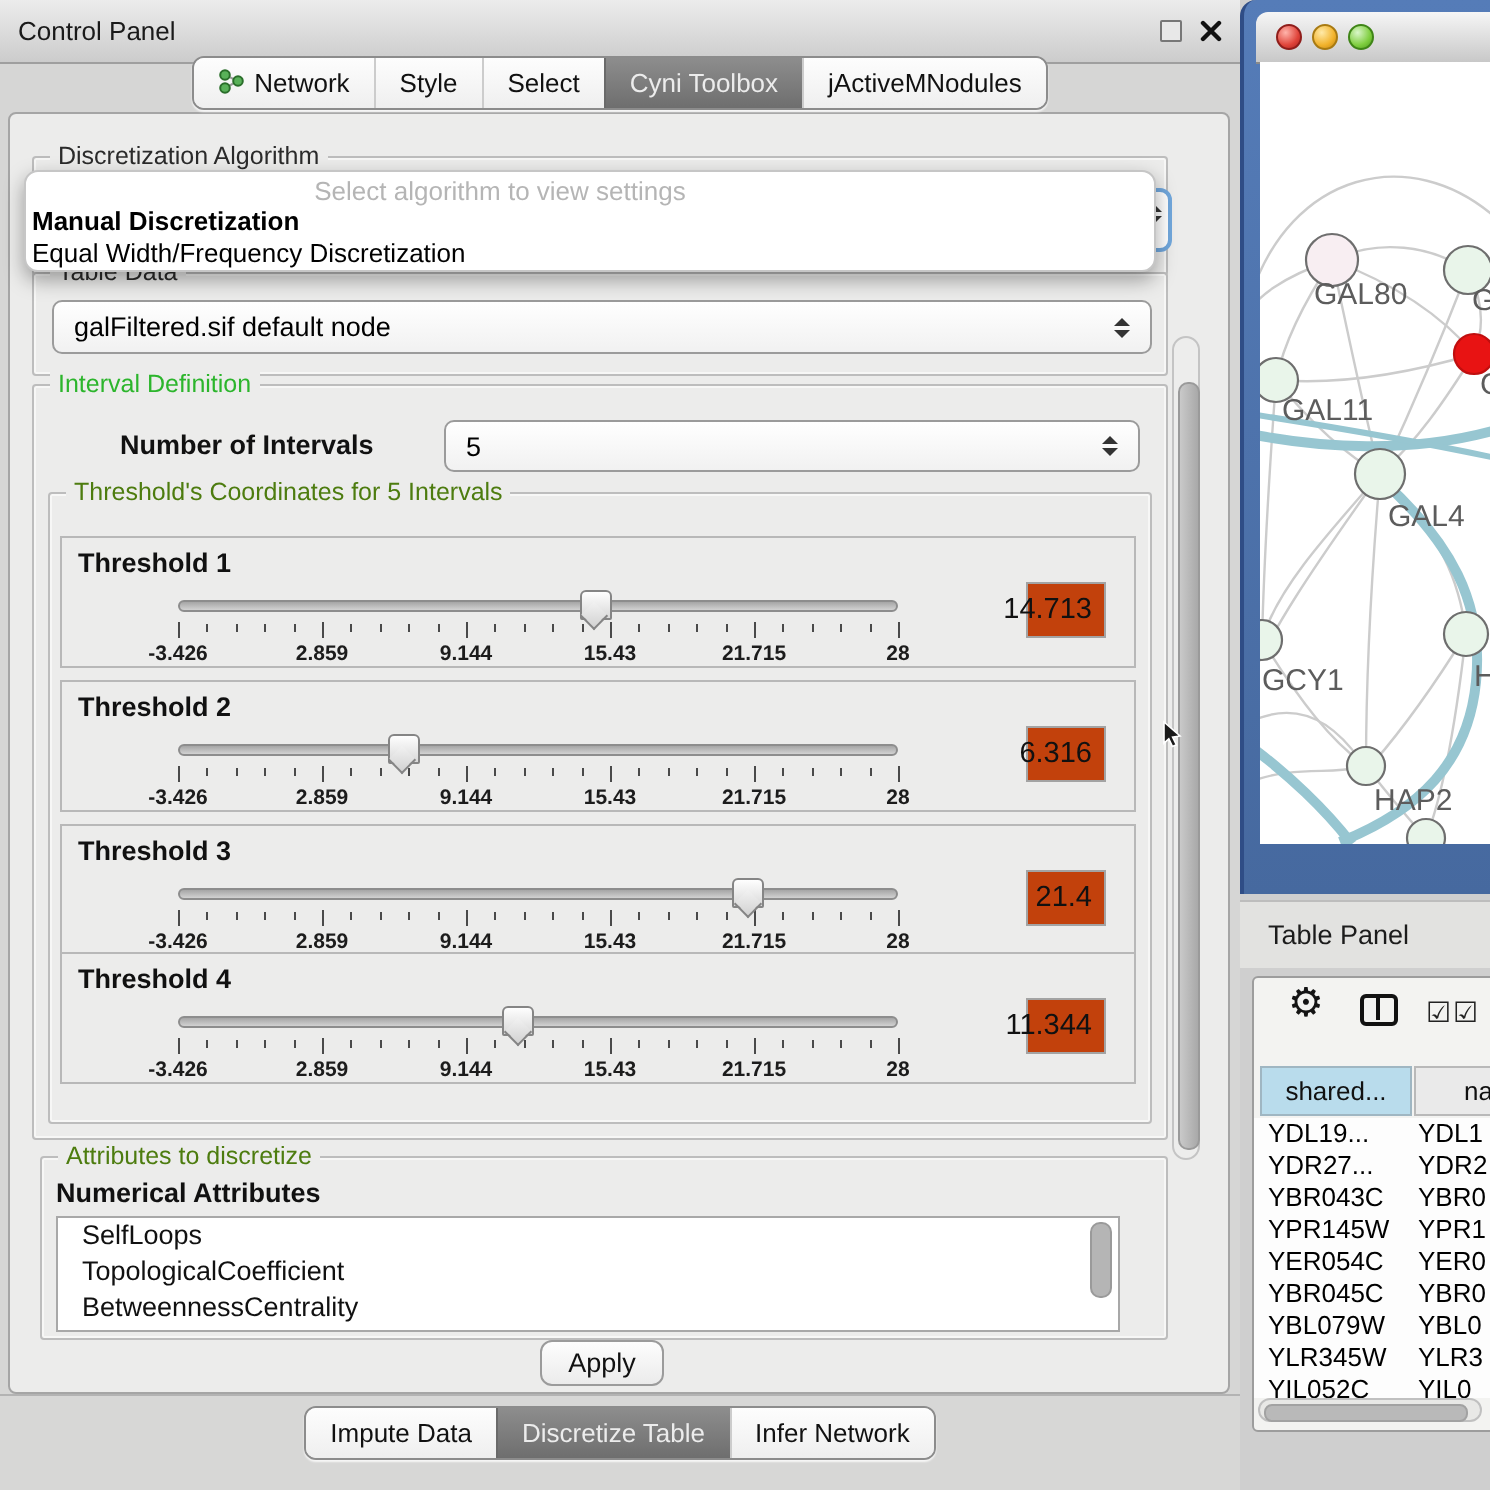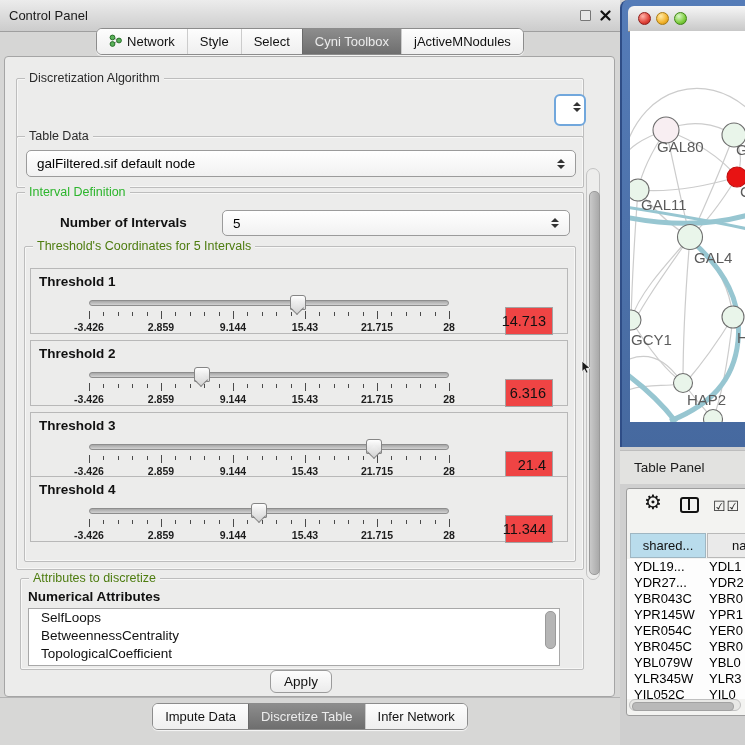--- a/index.html
+++ b/index.html
@@ -59,23 +59,23 @@
   .combo.tdc{left:26px;top:150px;width:550px;height:27px;}
   .combo.numc{left:222px;top:210px;width:348px;height:26px;}
 
   .iv-group{left:16px;top:192px;width:566px;height:376px;}
   .num-label{position:absolute;left:60px;top:215px;font-weight:bold;font-size:13.5px;}
   .thr-group{left:24px;top:246px;width:550px;height:314px;}
 
   .thr{position:absolute;left:30px;width:538px;height:66px;box-sizing:border-box;
     background:#ececeb;border:1px solid #b8b8b8;}
   .thr-label{position:absolute;left:8px;top:5px;font-weight:bold;font-size:13.5px;}
-  .thr-value{position:absolute;right:14px;top:22px;width:48px;height:28px;box-sizing:border-box;
-    background:#ef4444;border:1px solid #a3a3a3;display:flex;align-items:center;justify-content:flex-end;
-    padding-right:6px;font-size:14.5px;margin-top:16px;}
+  .thr-value{position:absolute;right:14px;top:22px;width:40px;height:28px;box-sizing:border-box;
+    background:#c2410c;border:1px solid #a3a3a3;display:flex;align-items:center;justify-content:flex-end;
+    padding-right:6px;font-size:14.5px;}
   .slider{position:absolute;left:58px;top:24px;width:360px;height:40px;}
   .track{position:absolute;left:0;right:0;top:7px;height:4px;border-radius:3px;
     background:linear-gradient(#a6a6a6,#d2d2d2);border:1px solid #8d8d8d;}
   .sl-thumb{position:absolute;top:2px;width:14px;height:13px;z-index:2;
     background:linear-gradient(#fefefe,#d9d9d9);border:1px solid #858585;border-radius:3px 3px 1px 1px;}
   .sl-thumb::after{content:'';position:absolute;left:1.6px;top:6.5px;width:9px;height:9px;
     background:linear-gradient(135deg,#f2f2f2,#d2d2d2);border-right:1px solid #858585;
     border-bottom:1px solid #858585;transform:rotate(45deg);}
   .ticks{position:absolute;left:0;right:0;top:18px;height:9px;}
   .tick{position:absolute;width:1px;background:#4a4a4a;}
@@ -404,41 +404,48 @@
     <div class="vthumb"></div>
   </div>
 
   <div class="group attr-group">
     <span class="gtitle blue">Attributes to discretize</span>
   </div>
   <span class="attr-label abs">Numerical Attributes</span>
   <div class="attr-list" id="attr-list">
     <div class="list-vthumb"></div>
   <div class="list-item">SelfLoops</div>
+      <div class="list-item">TopologicalCoefficient</div>
       <div class="list-item">BetweennessCentrality</div>
-      <div class="list-item">TopologicalCoefficient</div>
     </div>
 
   <div class="apply-btn">Apply</div>
 
   <div class="bottom-strip"></div>
   <div class="tabbar bottom">
     <div class="tabgroup" id="bottom-tabs">
         <div class="tab">
           <span>Impute Data</span>
         </div>
         <div class="tab selected">
           <span>Discretize Table</span>
         </div>
         <div class="tab">
           <span>Infer Network</span>
         </div>
       </div>
   </div>
 
+  <div class="popup">
+    <div class="popup-ph">Select algorithm to view settings</div>
+    <div id="popup-opts">
+        <div class="popup-opt hl">Manual Discretization</div>
+        <div class="popup-opt">Equal Width/Frequency Discretization</div>
+      </div>
+  </div>
 
   <svg class="cursor" width="11" height="14">
     <path d="M1 1 L9 8 L5.3 8.6 L7.2 12.4 L5.2 13.2 L3.4 9.4 L1 11.6 Z" fill="#1a1a1a" stroke="#fff" stroke-width="0.8"></path>
   </svg>
 
   <div class="netwin"></div>
   <div class="net-titlebar"></div>
   <span class="light red"></span>
   <span class="light yellow"></span>
   <span class="light green"></span>

